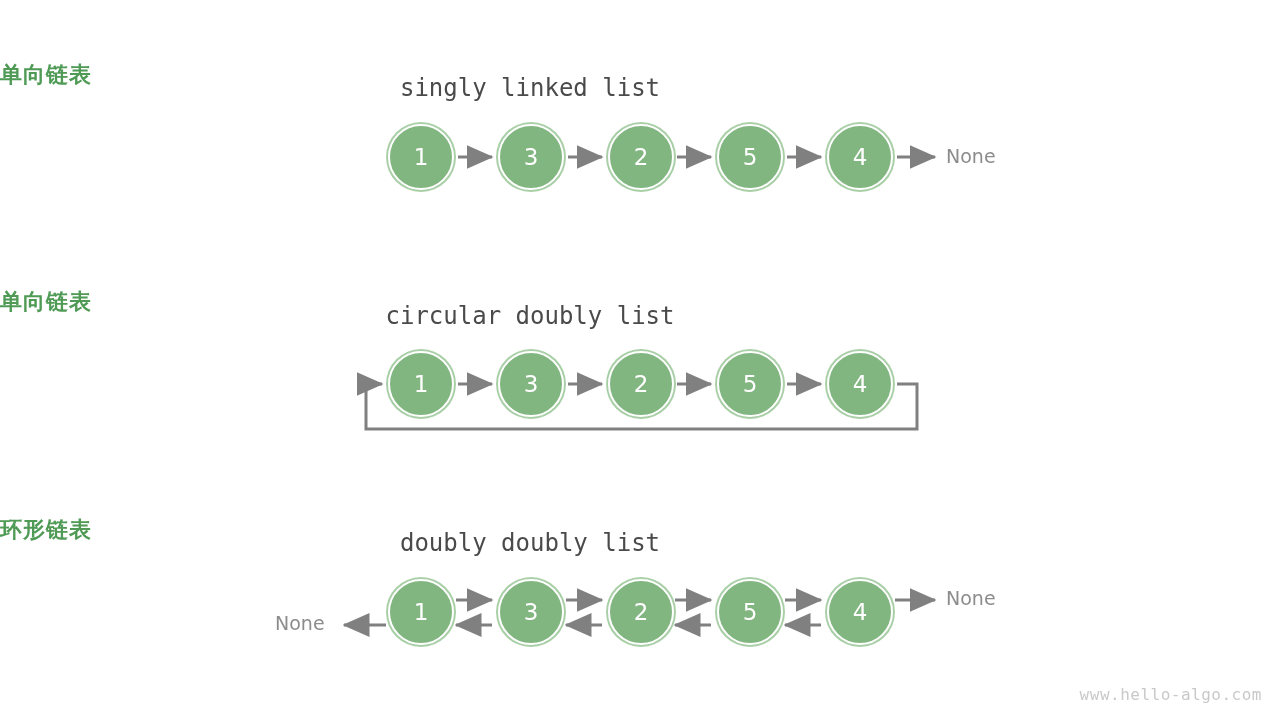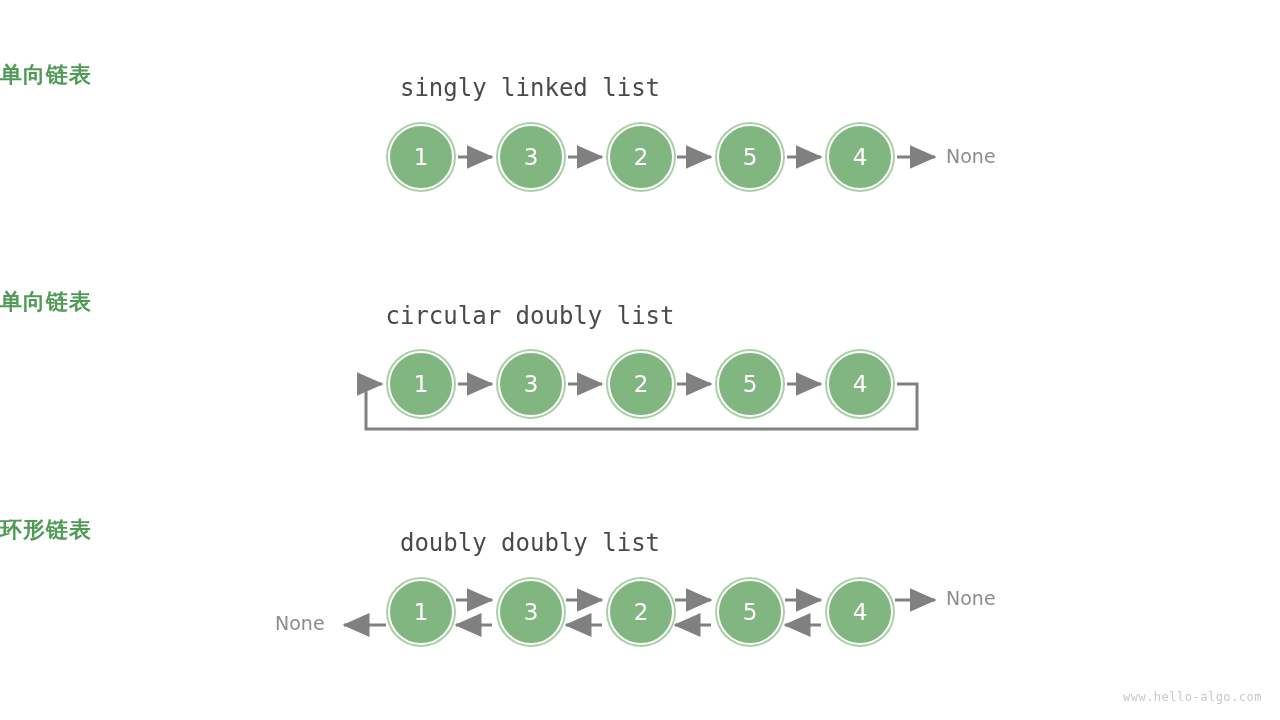--- a/index.html
+++ b/index.html
@@ -71,21 +71,21 @@
     font-size: 19px;
     color: #8c8c8c;
     white-space: nowrap;
     z-index: 4;
   }
   .watermark {
     position: absolute;
     right: 18px;
     bottom: 16px;
     font-family: "DejaVu Sans Mono", monospace;
-    font-size: 12px;
+    font-size: 16px;
     color: #c9c9c9;
     letter-spacing: 0.5px;
     white-space: nowrap;
   }
   svg.links {
     position: absolute;
     left: 0; top: 0;
     width: 1280px;
     height: 720px;
     z-index: 1;

